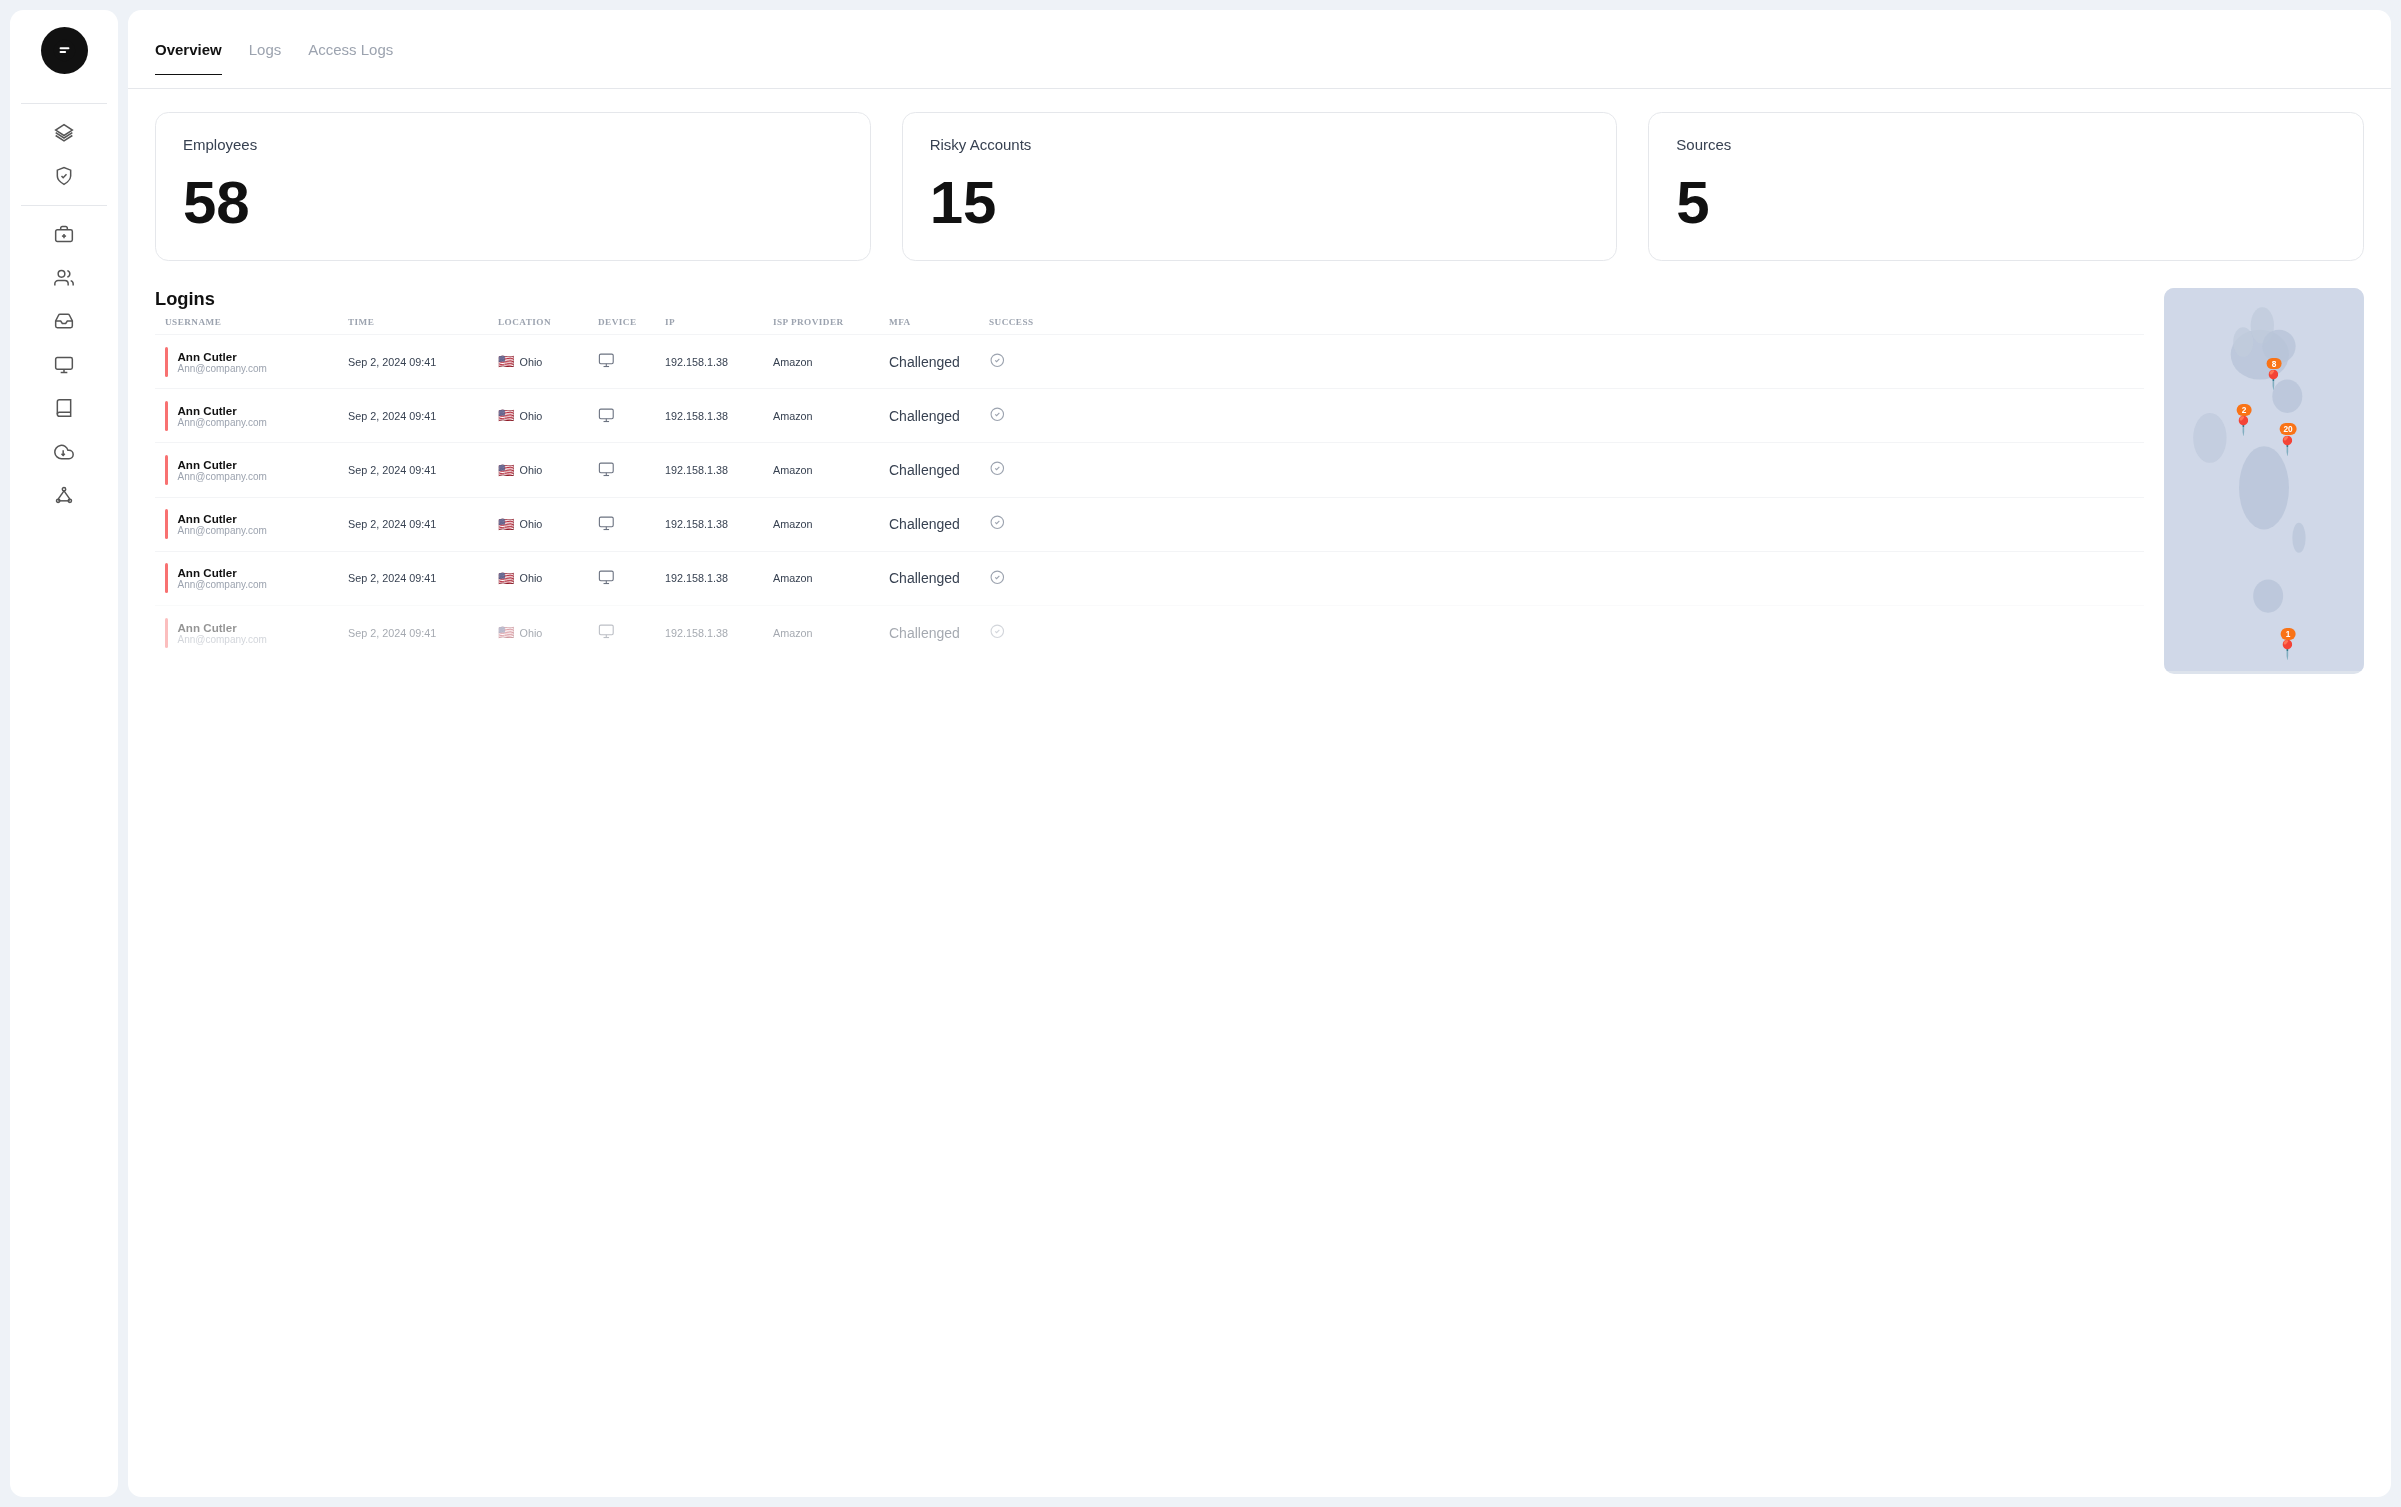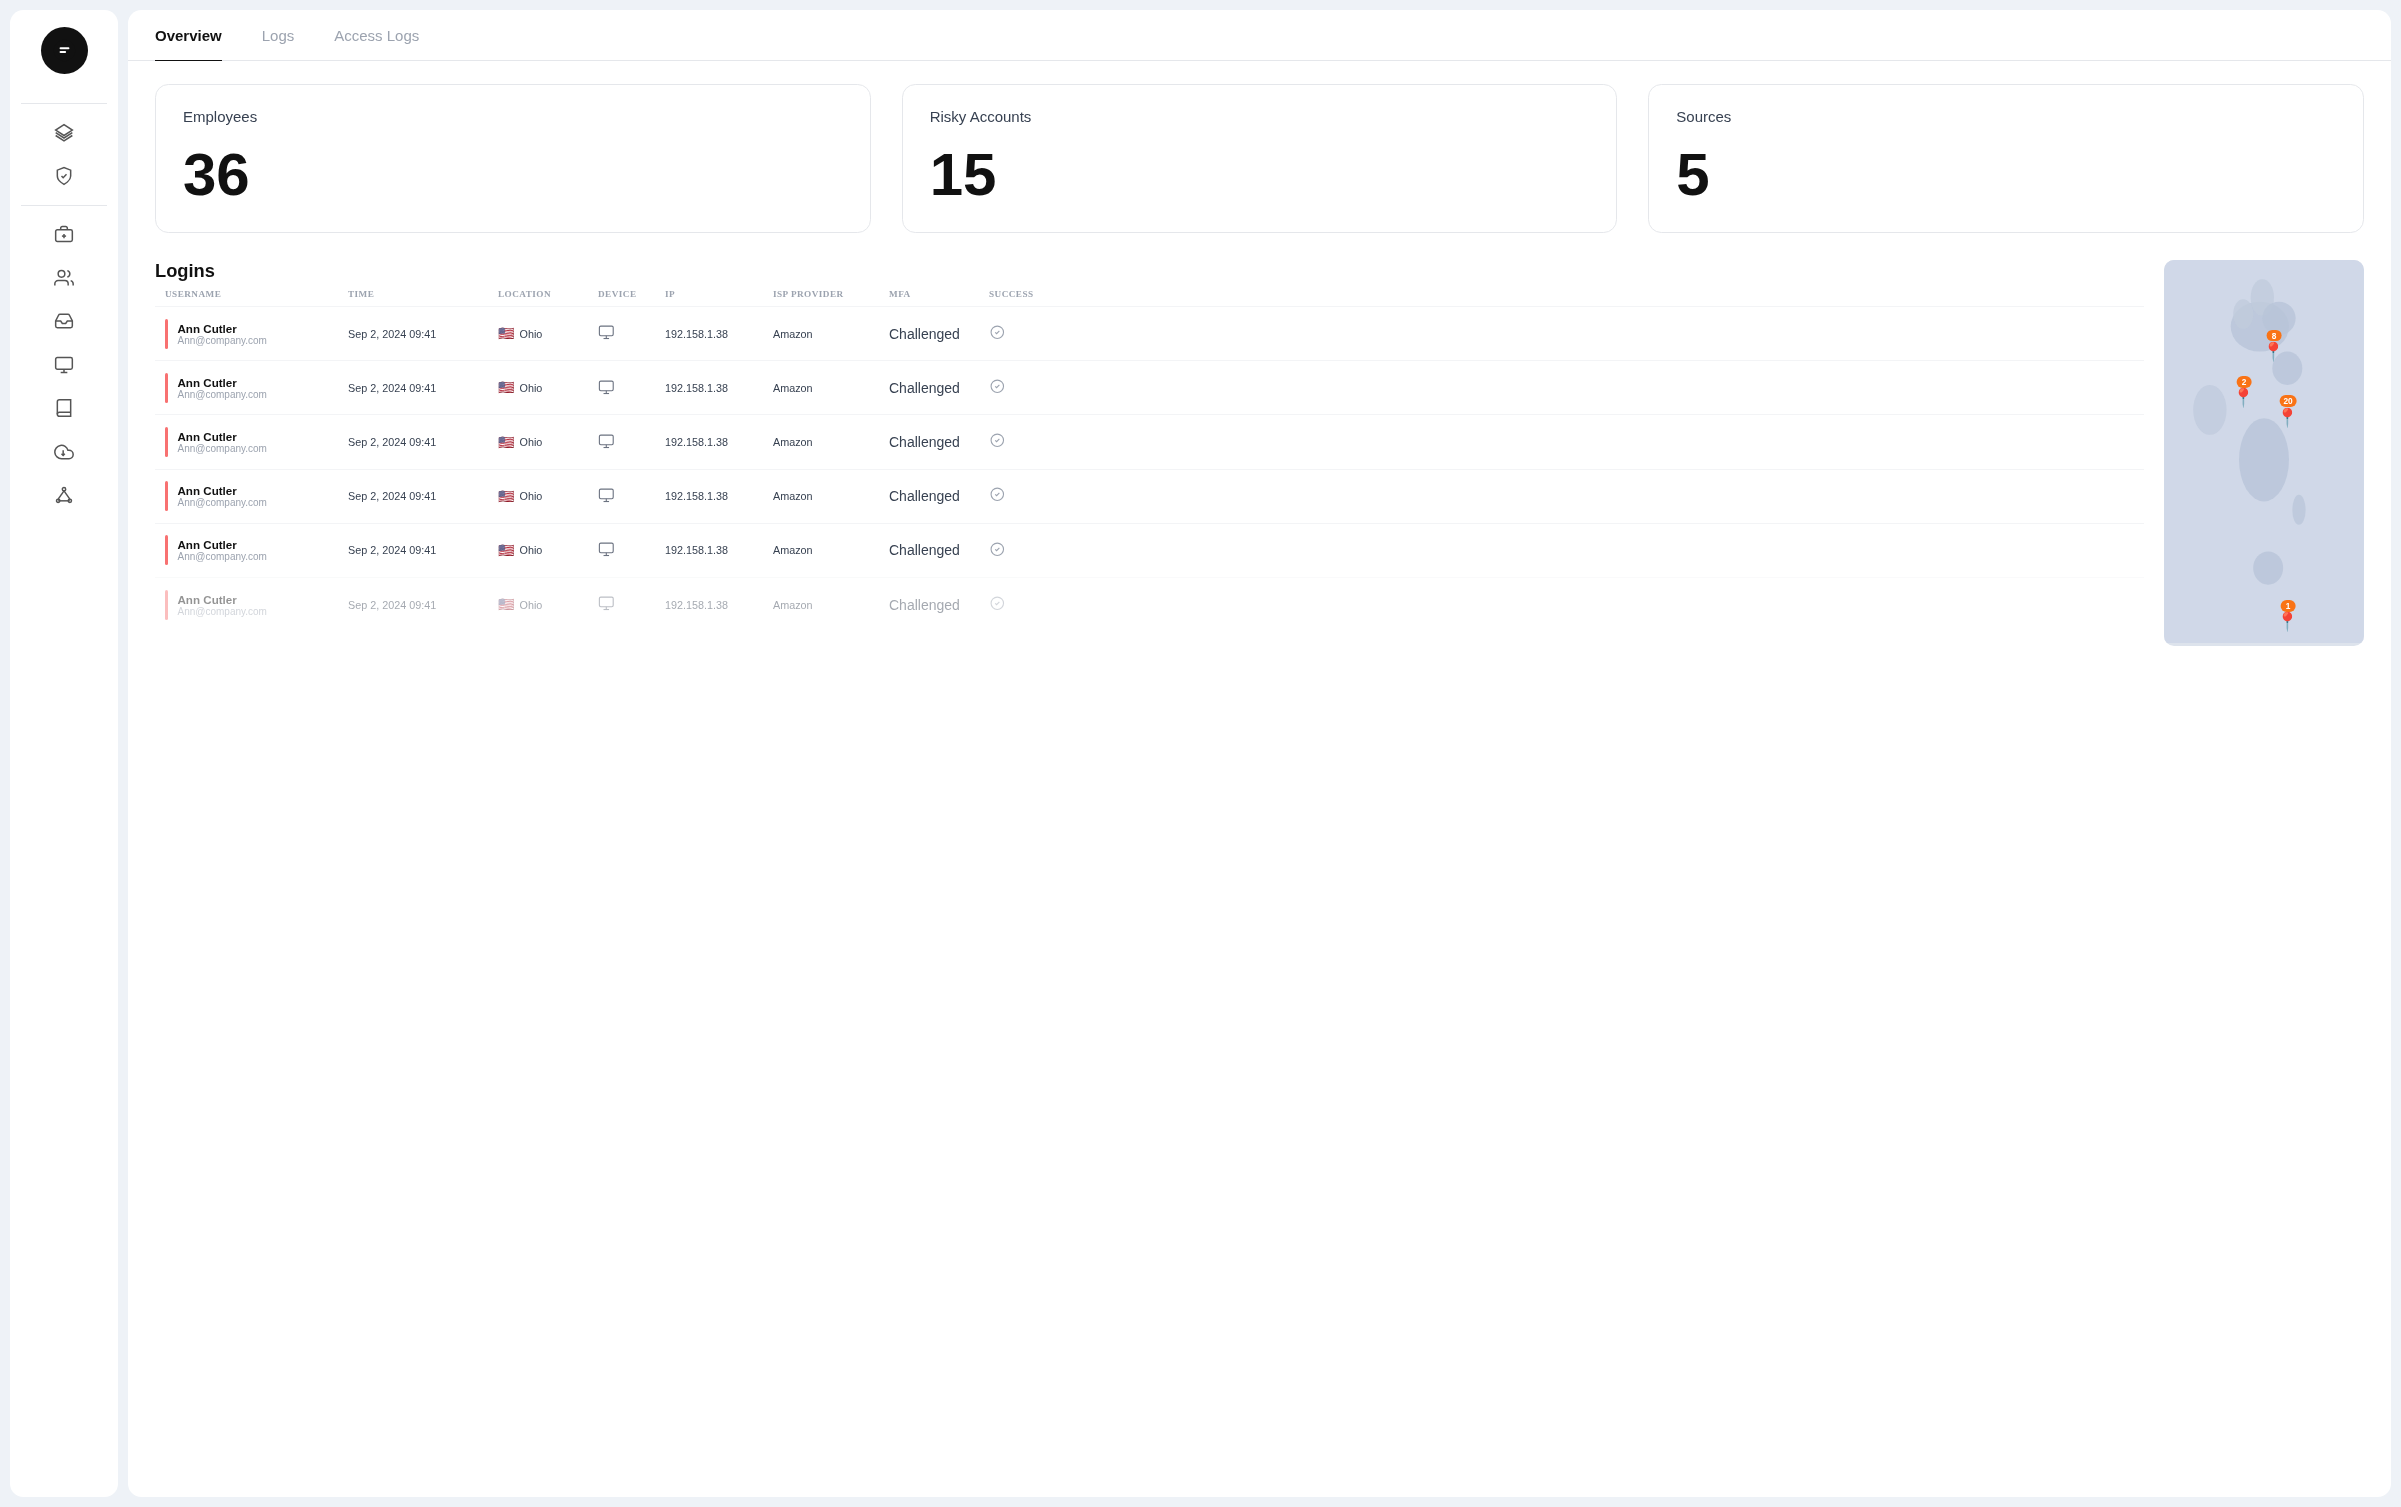--- a/index.html
+++ b/index.html
@@ -63,23 +63,23 @@
       background: #fff;
       border-radius: 13.3px;
       margin: 10px 10px 10px 0;
       overflow: hidden;
     }
 
     
     .tabs {
       display: flex;
       align-items: center;
-      padding: 0 27px;
+      padding: 14px 27px;
       border-bottom: 0.8px solid #e5e7eb;
-      gap: 40px;
+      gap: 27px;
     }
     .tab {
       padding: 16.6px 0;
       font-size: 15px;
       color: #9ca3af;
       cursor: pointer;
       border-bottom: 1.7px solid transparent;
       margin-bottom: -0.8px;
     }
     .tab.active {
@@ -334,21 +334,21 @@
     <div class="tab active">Overview</div>
     <div class="tab">Logs</div>
     <div class="tab">Access Logs</div>
   </nav>
 
   <div class="content">
 
     <div class="stat-cards">
       <div class="stat-card">
         <div class="stat-card-label">Employees</div>
-        <div class="stat-card-value">36</div>
+        <div class="stat-card-value">58</div>
       </div>
       <div class="stat-card">
         <div class="stat-card-label">Risky Accounts</div>
         <div class="stat-card-value">15</div>
       </div>
       <div class="stat-card">
         <div class="stat-card-label">Sources</div>
         <div class="stat-card-value">5</div>
       </div>
     </div>

